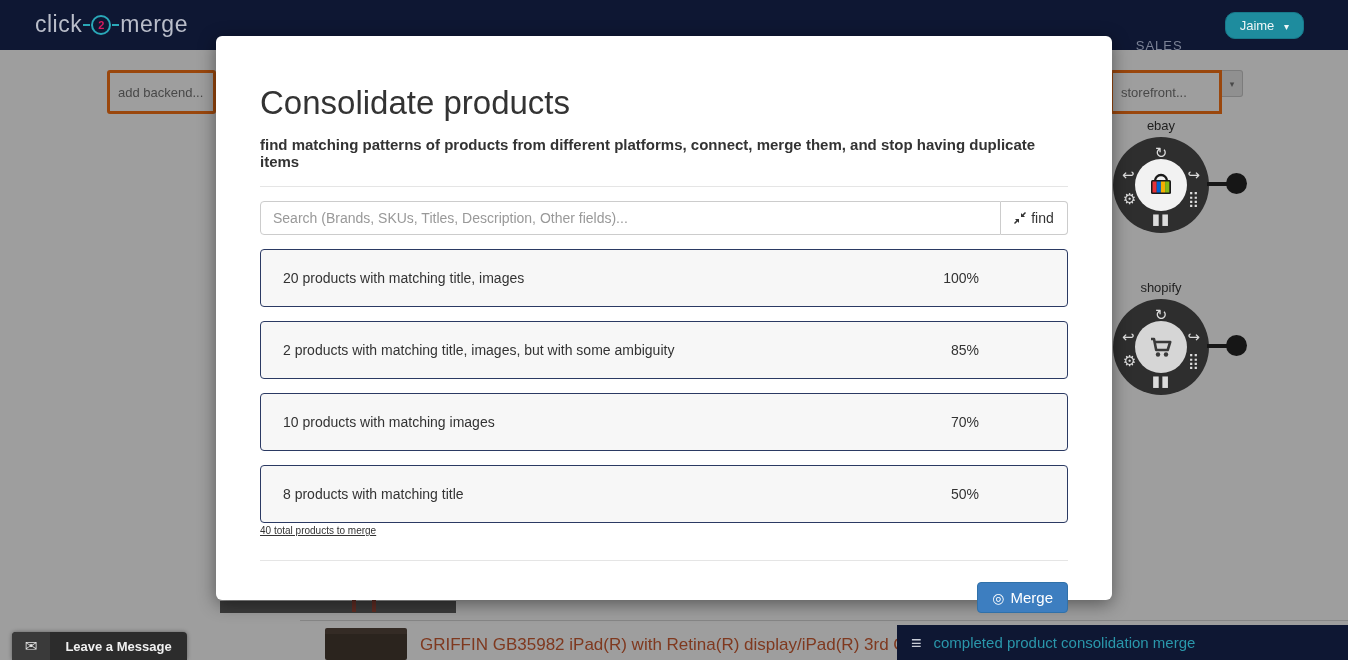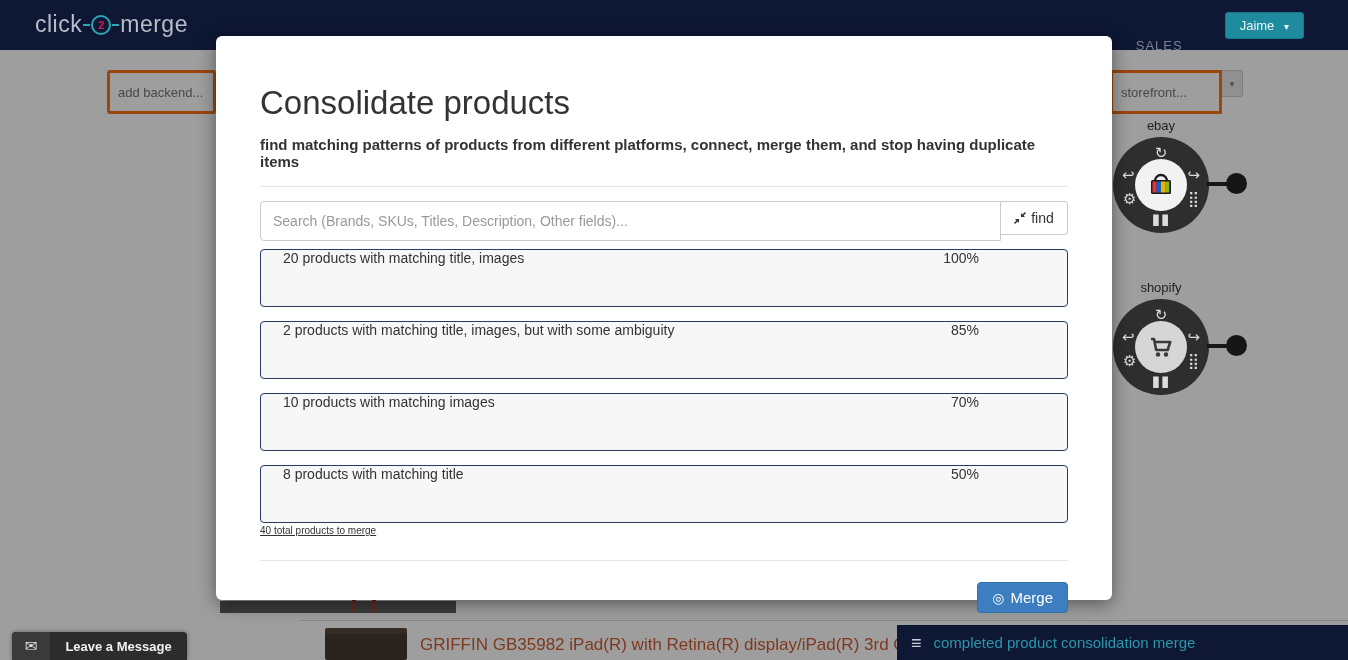--- a/index.html
+++ b/index.html
@@ -49,21 +49,21 @@
   .logo .link-dash { width:7px; height:2px; background:#2aa8b8; margin:0 1px; }
   .logo .num-ring {
     width:20px; height:20px; border:2px solid #2aa8b8; border-radius:50%;
     color:#d81b60; font-size:11px; font-weight:bold; display:flex; align-items:center; justify-content:center;
   }
   .nav { position:absolute; right:0; top:0; height:50px; display:flex; align-items:center; }
   .nav-item {
     color:#7b8296; font-size:13px; letter-spacing:1px; margin-right:42px; cursor:pointer;margin-top:40px;
   }
   .user-btn {
-    margin-right:44px; background:#1e8c9e; border:1px solid #17798a; border-radius:3px;
+    margin-right:44px; background:#1e8c9e; border:1px solid #17798a; border-radius:10px;
     color:#eef6f7; font-size:13px; padding:5px 14px; cursor:pointer;
   }
   .user-btn .caret { font-size:10px; margin-left:6px; }
 
   
   .widget { position:absolute; z-index:10; width:130px; }
   .widget .w-label { text-align:center; color:#1f1f1f; font-size:13px; margin-bottom:4px; }
   .ring {
     position:relative; width:96px; height:96px; margin:0 auto;
     background:#2e2e2e; border-radius:50%;
@@ -96,35 +96,35 @@
     background:#fff; border-radius:6px; z-index:20;
     box-shadow:0 4px 18px rgba(0,0,0,0.45);
     padding:30px 44px 0 44px;
   }
   .modal-title { font-size:33px; font-weight:300; color:#333; margin-top:18px; }
   .modal-subtitle { font-size:15px; font-weight:700; color:#333; margin-top:14px; }
   .hr { height:1px; background:#e5e5e5; margin:16px 0 14px 0; }
 
   .search-group { display:flex; height:34px; }
   .search-input {
-    flex:1; height:40px; border:1px solid #ccc; border-radius:4px 0 0 4px;
+    flex:1; height:34px; border:1px solid #ccc; border-radius:4px 0 0 4px;
     font-size:14px; color:#555; padding:12px 12px; outline:none;
   }
   .search-input::placeholder { color:#999; opacity:1; }
   .find-btn {
     width:67px; height:34px; border:1px solid #ccc; border-left:none;
     border-radius:0 4px 4px 0; background:#fff; color:#333; font-size:14px;
     display:flex; align-items:center; justify-content:center; gap:5px; cursor:pointer;
   }
   .find-btn svg { display:block; }
 
   .group-row {
     position:relative; height:58px; margin-top:14px;
     border:1px solid #2b3a63; border-radius:4px; background:#f7f7f7;
-    display:flex; cursor:pointer;
+    display:flex; align-items:center; cursor:pointer;
   }
   .group-label { font-size:14px; color:#333; padding-left:22px; }
   .group-match { position:absolute; right:88px; font-size:14px; color:#333; }
 
   .total-label { font-size:10px; color:#333; margin-top:2px;text-decoration:underline; }
   .footer-hr { height:1px; background:#e5e5e5; margin-top:24px; }
   .merge-row { display:flex; justify-content:flex-end; margin-top:21px; }
   .merge-btn {
     background:#3d7ec0; border:1px solid #3071a9; border-radius:4px;
     color:#fff; font-size:15px; padding:6px 14px; cursor:pointer;

